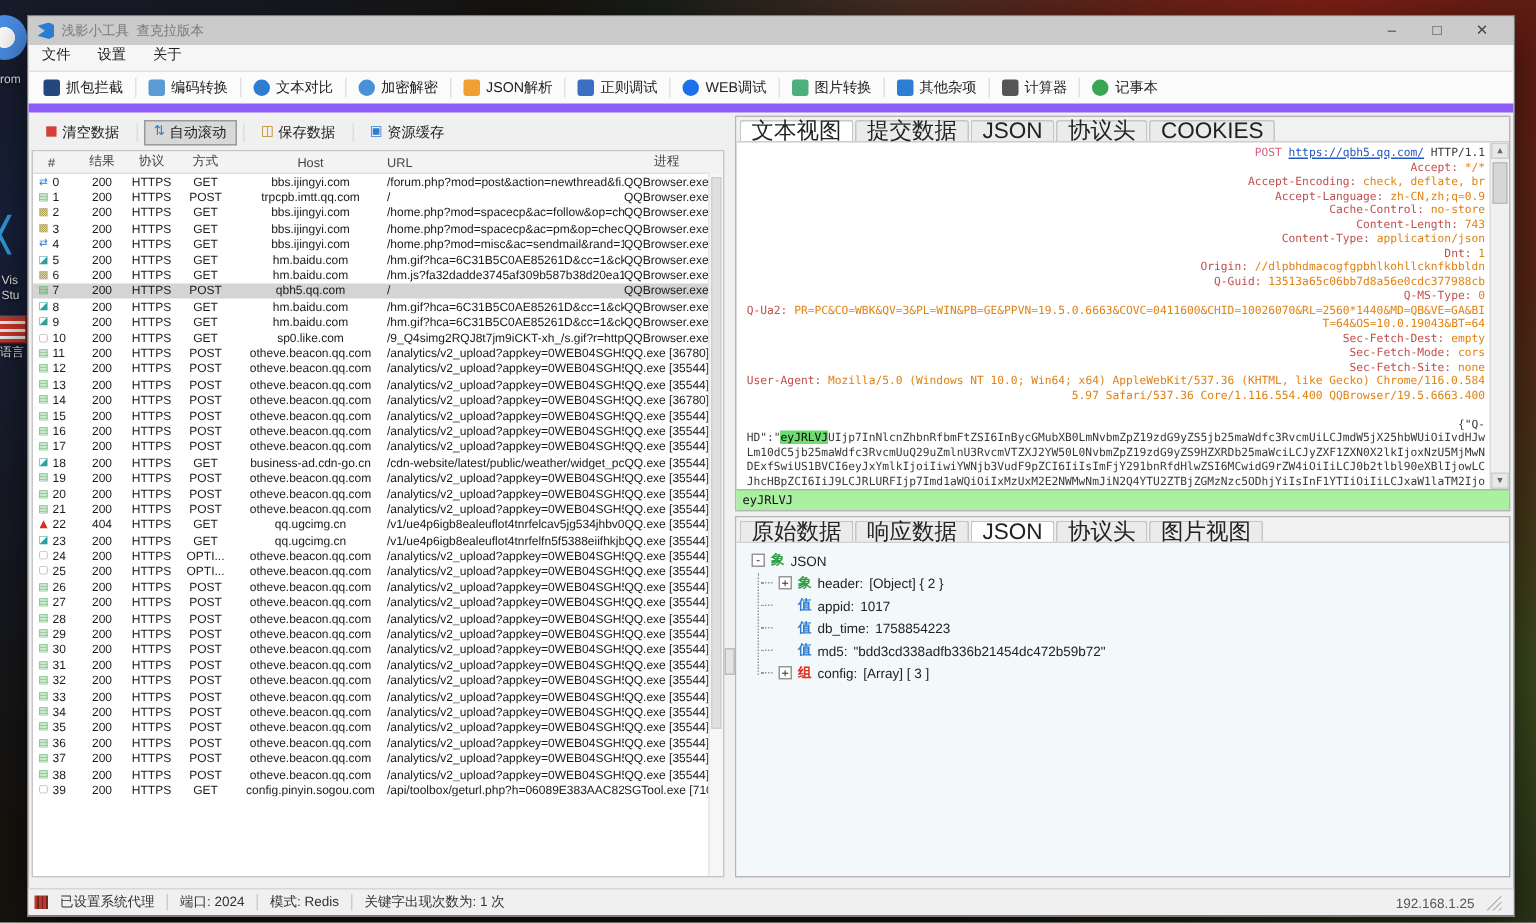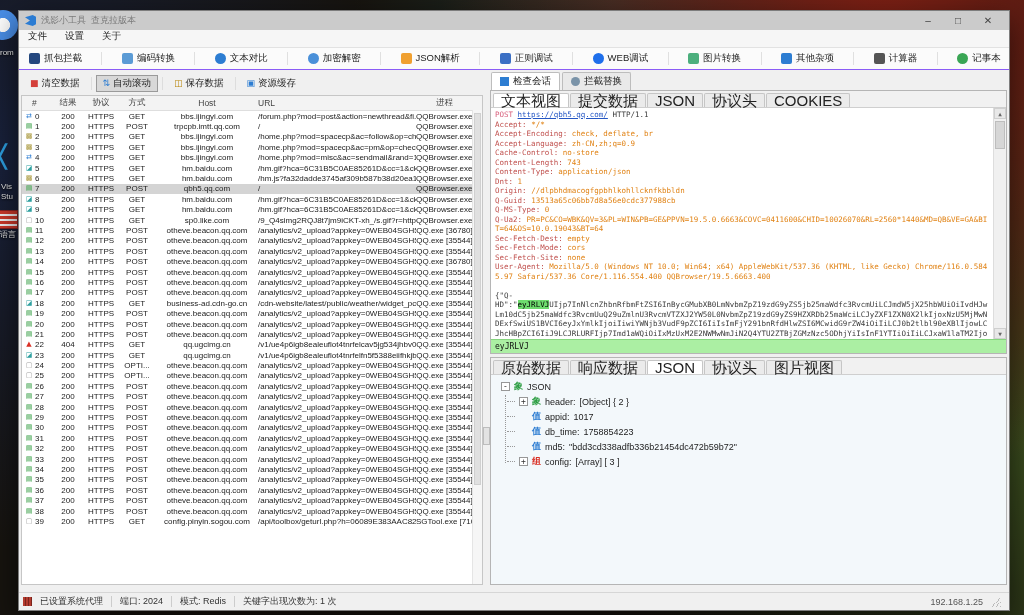--- a/index.html
+++ b/index.html
@@ -26,21 +26,21 @@
     background:#f0f0f0;border:1px solid #7d7d7d;box-shadow:0 10px 30px rgba(0,0,0,.6);
     display:flex;flex-direction:column;box-sizing:border-box;}
   .titlebar{height:19px;background:#cbcbcb;display:flex;align-items:center;padding:0 6px;gap:5px;flex:0 0 auto;}
   .title-icon{width:11px;height:11px;background:#2b7cd3;
     clip-path:polygon(0 20%,70% 0,100% 15%,100% 85%,70% 100%,0 80%,45% 50%);}
   .title-text{font-size:9px;color:#7a7a7a;white-space:pre;}
   .win-btns{margin-left:auto;display:flex;}
   .win-btn{width:30px;text-align:center;font-size:10px;color:#444;line-height:18px;}
   .menubar{height:17px;background:#f6f6f6;border-bottom:1px solid #e2e2e2;display:flex;align-items:flex-start;flex:0 0 auto;}
   .menu-item{padding:0 9px;font-size:9.5px;color:#222;}
-  .toolbar{height:21px;background:#fbfbfb;border-bottom:1px solid #8b5cf6;display:flex;align-items:center;flex:0 0 auto;padding-left:2px;justify-content:space-between;}
+  .toolbar{height:21px;background:#fbfbfb;border-bottom:6px solid #8b5cf6;display:flex;align-items:center;flex:0 0 auto;padding-left:2px;}
   .tb-item{display:flex;align-items:center;gap:4px;padding:0 8px;height:100%;}
   .tb-icon{width:11px;height:11px;border-radius:2px;flex:0 0 auto;}
   .tb-icon.round{border-radius:50%;}
   .tb-label{font-size:9.5px;color:#222;white-space:nowrap;}
   .tb-sep{width:1px;height:13px;background:#e0e0e0;}
   
   .main{flex:1;display:flex;min-height:0;padding:2px 2px 7px 2px;}
   .lp{width:462px;flex:0 0 auto;display:flex;flex-direction:column;min-height:0;}
   .lp-toolbar{height:20px;display:flex;align-items:center;gap:1px;padding:1px 0 2px 2px;flex:0 0 auto;}
   .lpt-btn{display:flex;align-items:center;gap:3px;padding:1px 6px;font-size:9.5px;color:#222;border:1px solid transparent;}
@@ -71,21 +71,21 @@
   .tab1{display:flex;align-items:center;gap:4px;padding:0 8px;font-size:9.5px;color:#222;
     border:1px solid #bdbdbd;border-bottom:none;background:#e9e9e9;border-radius:2px 2px 0 0;}
   .tab1.active{background:#fff;}
   .t1-ico{width:9px;height:9px;flex:0 0 auto;}
   .inspect{border:1px solid #b5b5b5;background:#fff;display:flex;flex-direction:column;flex:0 0 auto;}
   .tabs2{height:17px;display:flex;background:#f1f1f1;border-bottom:1px solid #cfcfcf;padding:2px 0 0 2px;box-sizing:border-box;}
   .tab2{padding:1px 7px 0 7px;font-size:15px;color:#222;border:1px solid #c6c6c6;border-bottom:none;background:#ebebeb;margin-right:1px;border-radius:2px 2px 0 0;line-height:12px;}
   .tab2.active{background:#fff;}
   .textview{height:227px;position:relative;overflow:hidden;padding:2px 16px 2px 4px;
     font-family:"DejaVu Sans Mono",monospace;font-size:7.5px;line-height:9.5px;color:#3a3a3a;}
-  .tv-line{white-space:pre-wrap;word-break:break-all;min-height:9.5px;}
+  .tv-line{white-space:pre-wrap;word-break:break-all;min-height:9.5px;text-align:right;}
   .seg-method{color:#d85f7c;}
   .seg-link{color:#2456c4;text-decoration:underline;}
   .seg-plain{color:#3a3a3a;}
   .seg-hname{color:#c0504d;}
   .seg-hval{color:#e08214;}
   .seg-hl{background:#6edc6e;color:#000;}
   .tv-scroll{position:absolute;right:0;top:0;bottom:0;width:12px;background:#f0f0f0;border-left:1px solid #ddd;}
   .tv-arrow{position:absolute;left:0;right:0;height:11px;background:#e8e8e8;border:1px solid #cfcfcf;box-sizing:border-box;
     font-size:6px;color:#666;text-align:center;line-height:10px;}
   .tv-up{top:0;} .tv-down{bottom:0;}
@@ -720,30 +720,20 @@
           <div class="scroll-thumb"></div>
         </div>
       </div>
     </div>
 
     <div class="splitter">
       <div class="split-grip"></div>
     </div>
 
     <div class="rp">
-      <div class="tabs1" id="tabs1">
-          <span class="tab1 active">
-            <span class="t1-ico" style="background: rgb(45, 125, 210);"></span>
-            <span>检查会话</span>
-          </span>
-          <span class="tab1">
-            <span class="t1-ico" style="background: rgb(122, 147, 168); border-radius: 50%;"></span>
-            <span>拦截替换</span>
-          </span>
-        </div>
 
       <div class="inspect">
         <div class="tabs2" id="tabs2">
             <span class="tab2 active">文本视图</span>
             <span class="tab2">提交数据</span>
             <span class="tab2">JSON</span>
             <span class="tab2">协议头</span>
             <span class="tab2">COOKIES</span>
           </div>
         <div class="textview" id="textview">

